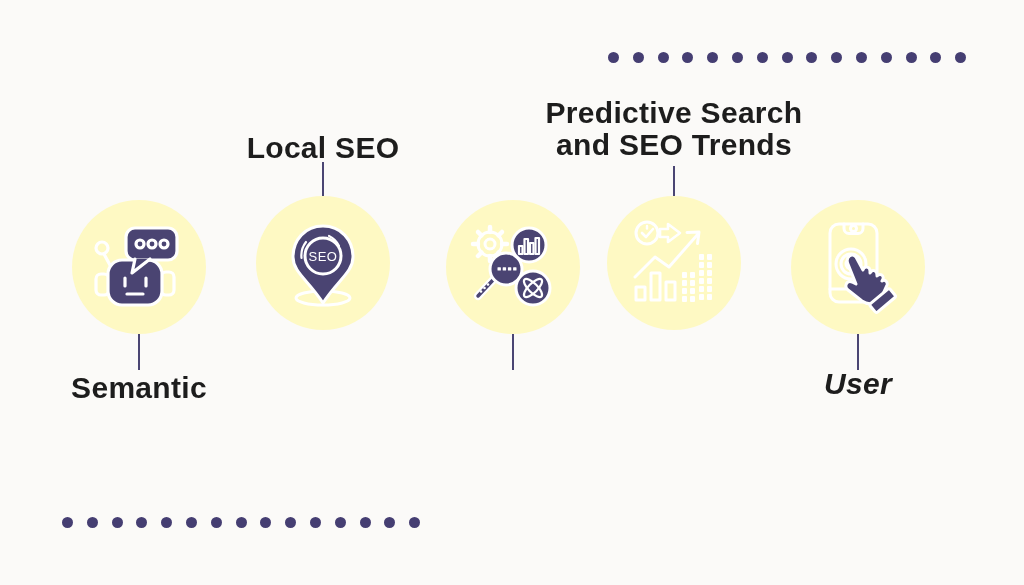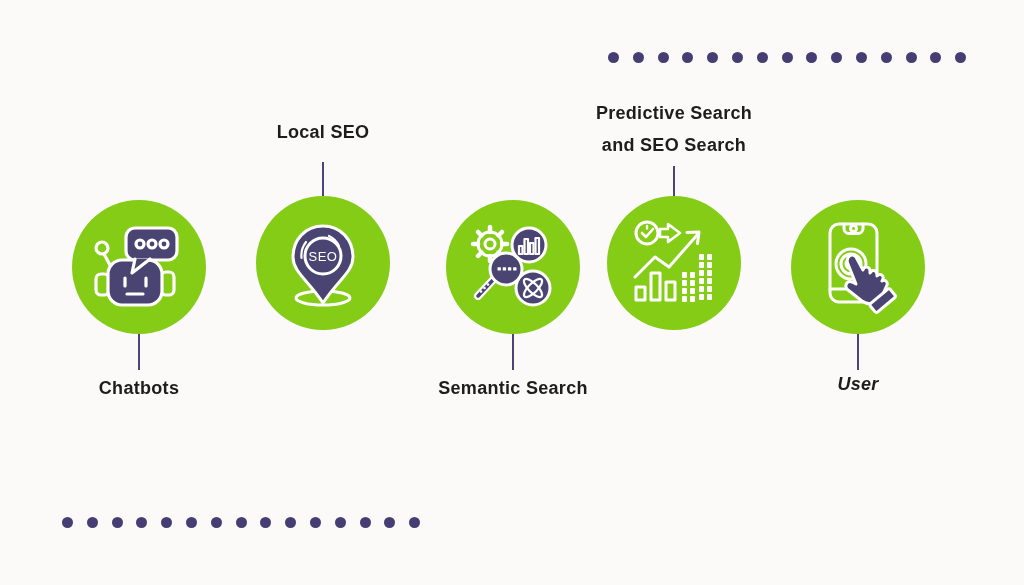--- a/index.html
+++ b/index.html
@@ -7,41 +7,41 @@
     position:relative; width:1024px; height:585px;
     background:#fbfaf8; overflow:hidden;
     font-family:"Liberation Sans", sans-serif;
   }
   .dots-row { position:absolute; display:flex; gap:13.8px; }
   .dots-row .dot { width:11px; height:11px; border-radius:50%; background:#453e72; }
   .dots-top { left:608px; top:52px; }
   .dots-bottom { left:62px; top:517px; }
   .circle {
     position:absolute; width:134px; height:134px; border-radius:50%;
-    background:#84cc16; display:flex; align-items:center; justify-content:center;
+    background:#fef9c3; display:flex; align-items:center; justify-content:center;
   }
   .c1 { left:72px;  top:200px; }
   .c2 { left:256px; top:196px; }
   .c3 { left:446px; top:200px; }
   .c4 { left:607px; top:196px; }
   .c5 { left:791px; top:200px; }
   .connector { position:absolute; width:2px; background:#4a4573; }
   .l1 { left:138px; top:334px; height:36px; }
   .l2 { left:322px; top:162px; height:34px; }
   .l3 { left:512px; top:334px; height:36px; }
   .l4 { left:673px; top:166px; height:30px; }
   .l5 { left:857px; top:334px; height:36px; }
   .label {
     position:absolute; transform:translateX(-50%); text-align:center;
-    font-size:18px; font-weight:600; color:#1d1d1d; line-height:32px;
+    font-size:30px; font-weight:600; color:#1d1d1d; line-height:32px;
     letter-spacing:0.3px; white-space:nowrap;
   }
   .label span { display:block; }
   .t1 { left:139px; top:372px; }
-  .t2 { left:323px; top:116px; }
+  .t2 { left:323px; top:132px; }
   .t3 { left:513px; top:372px; }
   .t4 { left:674px; top:97px;  }
   .t5 { left:858px; top:368px;font-style:italic; }
   svg { display:block; }
 </style>
 </head>
 <body>
 
 <div class="canvas">
 
@@ -93,21 +93,21 @@
         <line x1="38" y1="77" x2="54" y2="77"></line>
         <rect x="37" y="11" width="51" height="32" rx="9" fill="#4a4472"></rect>
         <path d="M46,42 L43,56 L61,42" fill="#4a4472"></path>
         <circle cx="51" cy="27" r="4"></circle>
         <circle cx="63" cy="27" r="4"></circle>
         <circle cx="75" cy="27" r="4"></circle>
       </g>
     </svg>
   </div>
   <div class="connector l1"></div>
-  <div class="label t1">Chatbots</div>
+  <div class="label t1">Semantic</div>
 
   <div class="circle c2">
     <svg width="100" height="100" viewBox="0 0 100 100">
       <g stroke="#fff" stroke-width="3" fill="none" stroke-linecap="round" stroke-linejoin="round">
         <ellipse cx="50" cy="85" rx="27" ry="7"></ellipse>
         <path d="M50,13 C32,13 20,27 20,44 C20,59 35,67 50,90 C65,67 80,59 80,44 C80,27 68,13 50,13 Z" fill="#4a4472"></path>
         <circle cx="50" cy="43" r="18"></circle>
         <path d="M33,29 A22,22 0 0 0 28.5,45" stroke-width="2.2"></path>
         <path d="M56,23 A21,21 0 0 1 66,33" stroke-width="2.2"></path>
       </g>
@@ -151,21 +151,20 @@
           <rect x="44.9" y="50.2" width="3.4" height="3.4" rx="0.6"></rect>
           <rect x="50.1" y="50.2" width="3.4" height="3.4" rx="0.6"></rect>
         </g>
         <circle cx="70" cy="71" r="17" stroke-width="3" fill="#4a4472"></circle>
         <ellipse cx="70" cy="71" rx="12" ry="4.5" transform="rotate(45 70 71)" stroke-width="2.2"></ellipse>
         <ellipse cx="70" cy="71" rx="12" ry="4.5" transform="rotate(-45 70 71)" stroke-width="2.2"></ellipse>
       </g>
     </svg>
   </div>
   <div class="connector l3"></div>
-  <div class="label t3">Semantic Search</div>
 
   <div class="circle c4">
     <svg width="100" height="100" viewBox="0 0 100 100">
       <g stroke="#fff" fill="none" stroke-linecap="round" stroke-linejoin="round" stroke-width="3">
         <circle cx="23" cy="20" r="11"></circle>
         <line x1="23" y1="13" x2="23" y2="15.5" stroke-width="2.4"></line>
         <polyline points="18,20 22,24 29,16" stroke-width="2.6"></polyline>
         <path d="M36,16 L44,16 L44,11 L56,20 L44,29 L44,24 L36,24 Z" stroke-width="2.6"></path>
         <polyline points="11,64 31,44 45,54 74,21"></polyline>
         <polyline points="63,19.5 75,19 73.5,30.5"></polyline>
@@ -193,21 +192,21 @@
             <rect x="83" y="73" width="5" height="6" rx="1"></rect>
           <rect x="75" y="81" width="5" height="6" rx="1"></rect>
             <rect x="83" y="81" width="5" height="6" rx="1"></rect>
         </g>
       </g>
     </svg>
   </div>
   <div class="connector l4"></div>
   <div class="label t4">
     <span>Predictive Search</span>
-    <span>and SEO Search</span>
+    <span>and SEO Trends</span>
   </div>
 
   <div class="circle c5">
     <svg width="100" height="100" viewBox="0 0 100 100">
       <g stroke="#fff" fill="none" stroke-linecap="round" stroke-linejoin="round" stroke-width="3">
         <rect x="22" y="7" width="47" height="78" rx="9"></rect>
         <line x1="22" y1="72" x2="69" y2="72"></line>
         <path d="M36,7 v4.5 a5,5 0 0 0 5,5 h9 a5,5 0 0 0 5,-5 V7"></path>
         <circle cx="45.5" cy="11.5" r="3"></circle>
         <circle cx="43" cy="47" r="15"></circle>

